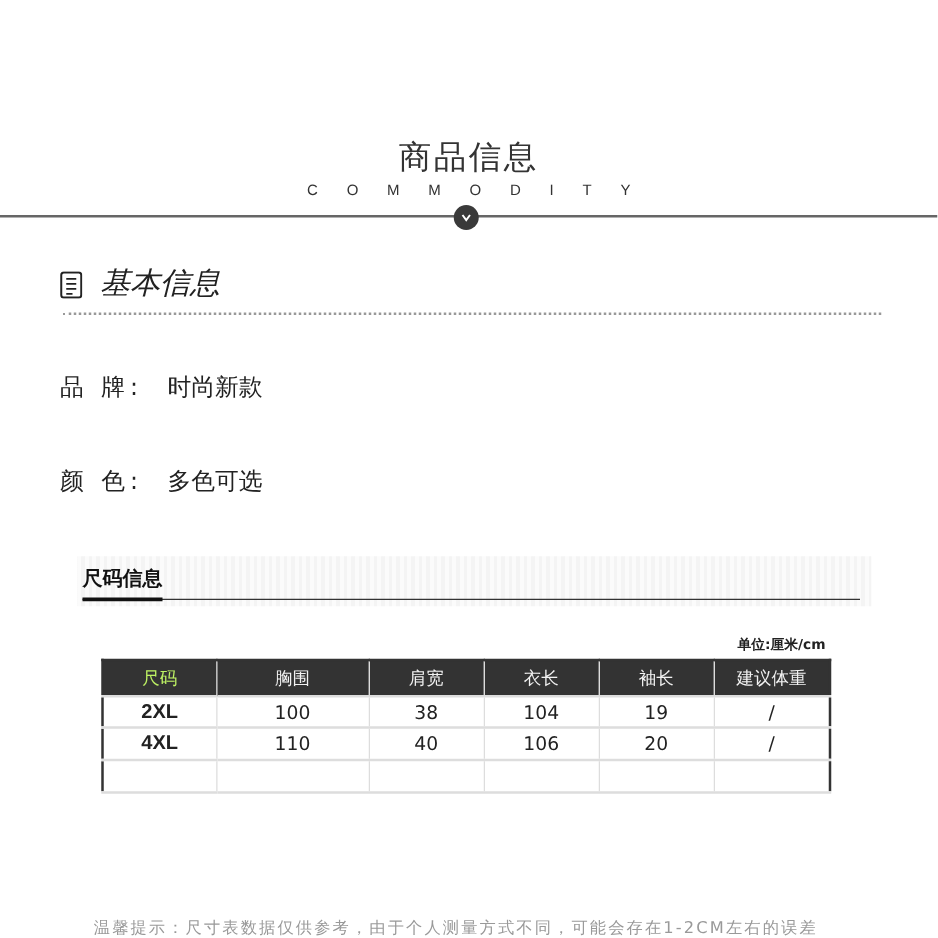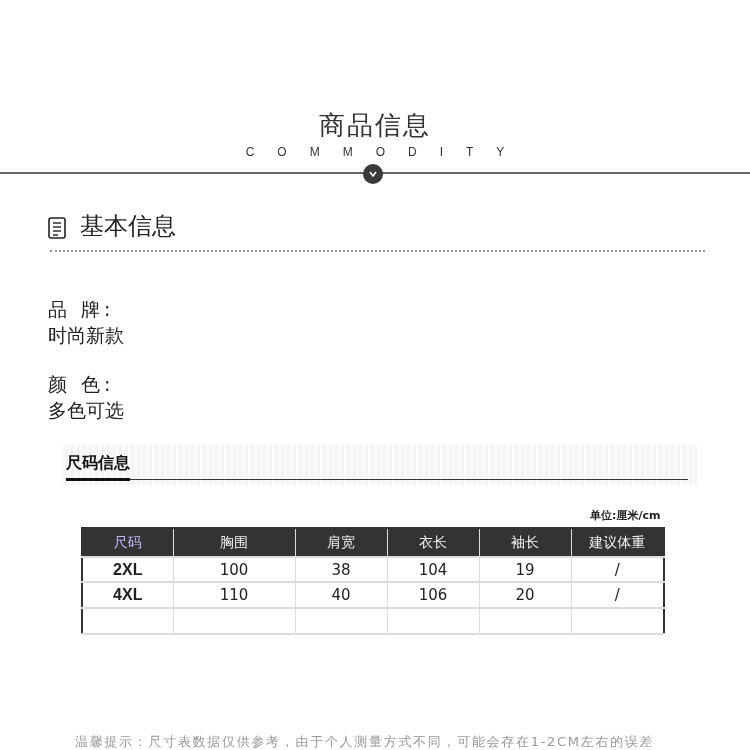--- a/index.html
+++ b/index.html
@@ -5,41 +5,41 @@
   * { margin: 0; padding: 0; box-sizing: border-box; }
   html, body { width: 750px; height: 750px; background: #ffffff; overflow: hidden; }
   body { position: relative; font-family: "DejaVu Sans", "Liberation Sans", sans-serif; color: #222; }
 
   .title-cn { position: absolute; top: 108px; left: 0; width: 750px; text-align: center; font-size: 26px; color: #333; letter-spacing: 2px; }
   .title-en { position: absolute; top: 145px; left: 0; width: 750px; text-align: center; font-size: 12px; color: #333; letter-spacing: 23px; padding-left: 23px; font-family: "Liberation Sans", sans-serif; }
   .divider { position: absolute; top: 172px; left: 0; width: 750px; height: 2px; background: #666; }
   .chevron-circle { position: absolute; top: 164px; left: 363px; width: 20px; height: 20px; border-radius: 50%; background: #3a3a3a; display: flex; align-items: center; justify-content: center; }
   .chevron-circle svg { width: 10px; height: 10px; }
 
-  .basic-head { position: absolute; top: 210px; left: 48px; display: flex; align-items: center; }
+  .basic-head { position: absolute; top: 210px; left: 48px; display: flex; align-items: center; font-style: italic; }
   .basic-head .doc-icon { width: 18px; height: 22px; margin-right: 14px; margin-top: 4px; }
   .basic-head .label { font-size: 24px; color: #222; }
   .dots { position: absolute; top: 250px; left: 50px; width: 655px; height: 2px; border-top: 2px dotted #999; }
 
-  .attr { position: absolute; left: 48px; font-size: 19px; color: #222; display: flex; flex-direction: column; }
+  .attr { position: absolute; left: 48px; font-size: 19px; color: #222; display: flex; }
   .attr .k { width: 86px; letter-spacing: 4px; }
   .attr .v { }
   .attr.brand { top: 297px; }
   .attr.color { top: 372px; }
 
   .size-head { position: absolute; top: 445px; left: 62px; width: 635px; height: 40px; background: repeating-linear-gradient(90deg, #fbfbfb 0 3px, #f4f4f4 3px 6px); }
   .size-head .label { position: absolute; top: 8px; left: 4px; font-size: 16px; font-weight: bold; color: #111; }
   .size-head .line { position: absolute; top: 34px; left: 4px; width: 622px; height: 1px; background: #333; }
   .size-head .line-thick { position: absolute; top: 33px; left: 4px; width: 64px; height: 3px; background: #111; }
 
   .unit { position: absolute; top: 508px; left: 590px; font-size: 11px; color: #222; font-weight: bold; }
 
   table.sizes { position: absolute; top: 527px; left: 81px; width: 582px; border-collapse: collapse; border: 2px solid #333; table-layout: fixed; }
   table.sizes th { background: #333333; color: #f2f2f2; font-weight: normal; font-size: 14px; height: 29px; border-left: 1px solid #ddd; border-right: 1px solid #ddd; }
-  table.sizes th.first { color: #c4b5fd; border-left: none; }
+  table.sizes th.first { color: #bef264; border-left: none; }
   table.sizes td { height: 25.3px; text-align: center; font-size: 15px; color: #222; border: 2px solid #ddd; border-left: 1px solid #ddd; border-right: 1px solid #ddd; }
   table.sizes td.size { font-weight: bold; font-family: "Liberation Sans", sans-serif; font-size: 16px; }
   table.sizes tr.empty td { height: 26px; }
 
   .note { position: absolute; top: 716px; left: 75px; font-size: 13px; color: #999; letter-spacing: 1.7px; white-space: nowrap; margin-top: 17px; }
 </style>
 </head>
 <body>
 
 <div class="title-cn">商品信息</div>

